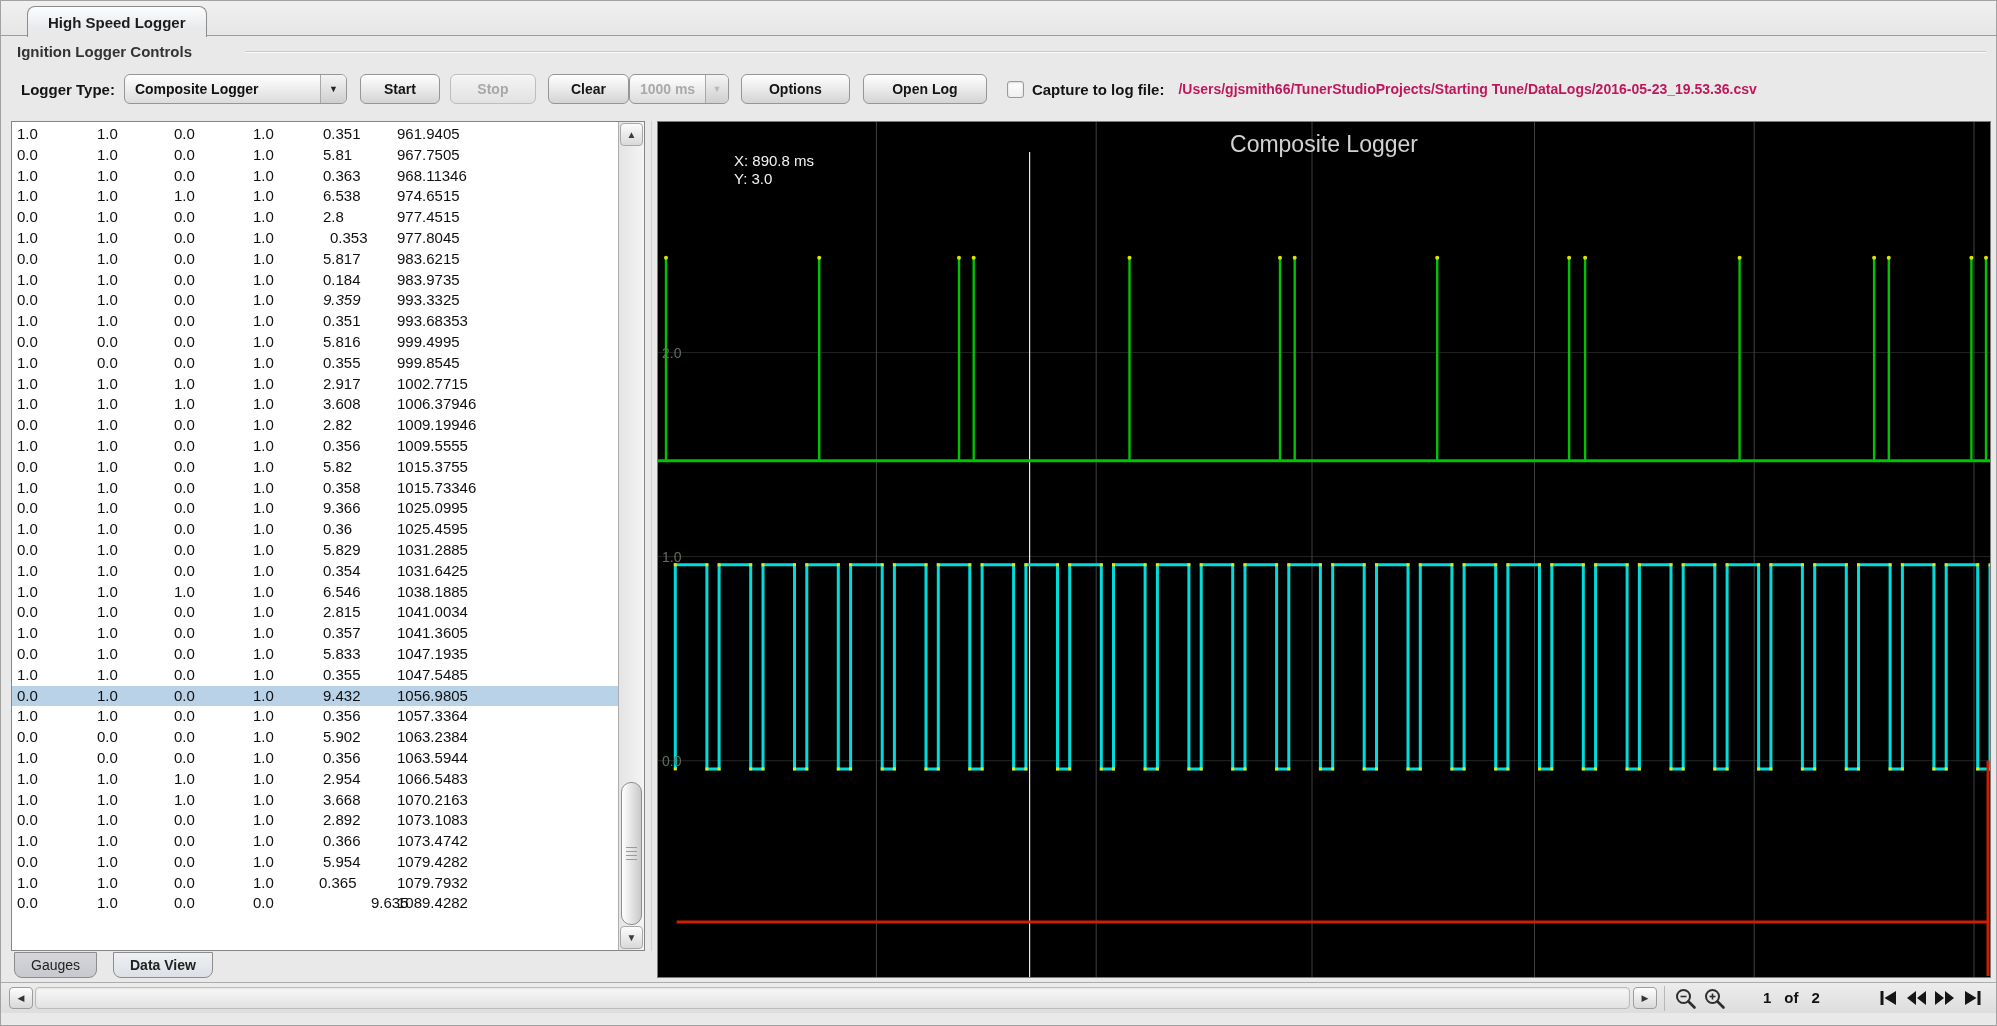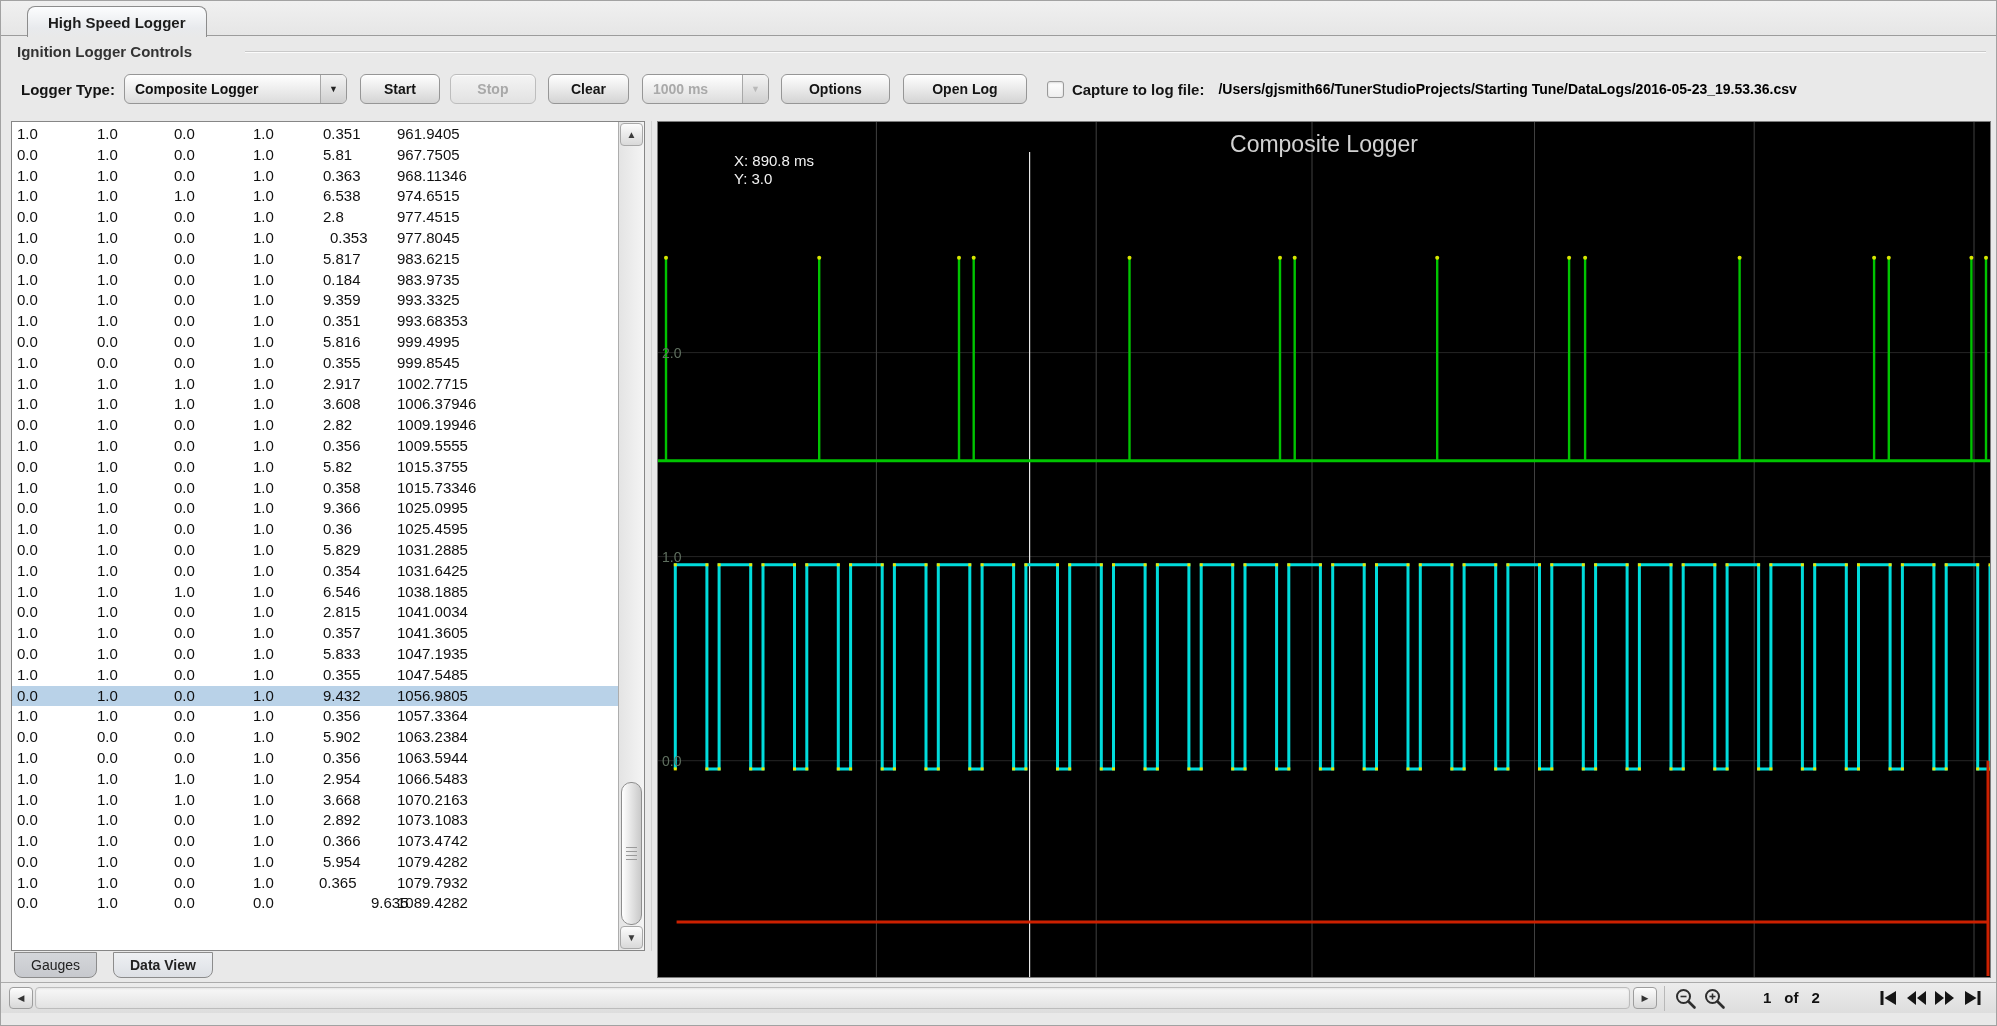--- a/index.html
+++ b/index.html
@@ -22,26 +22,26 @@
   .btn.disabled{color:#a8a8a8;background:linear-gradient(#f4f4f4,#e2e2e2);border-color:#bdbdbd}
   .combo{height:30px;border:1px solid #969696;border-radius:6px;background:linear-gradient(#ffffff,#dcdcdc);display:flex;align-items:stretch;overflow:hidden}
   .combo .cval{flex:1;display:flex;align-items:center;padding:0 10px;font-size:14px;font-weight:bold;color:#111;white-space:nowrap}
   .combo .carr{width:26px;border-left:1px solid #a8a8a8;display:flex;align-items:center;justify-content:center;font-size:9px;color:#222;background:linear-gradient(#f4f4f4,#cfcfcf)}
   .combo.disabled .cval{color:#a9a9a9}
   .combo.disabled .carr{color:#b9b9b9}
   #logger-combo{margin-left:9px;width:223px}
   #btn-start{margin-left:13px;min-width:80px}
   #btn-stop{margin-left:10px;min-width:86px}
   #btn-clear{margin-left:12px;min-width:81px}
-  #interval-combo{margin-left:13px;width:127px}
+  #interval-combo{width:100px}
   #btn-options{margin-left:12px;min-width:109px}
   #btn-openlog{margin-left:13px;min-width:124px}
   #capture-cb{margin-left:20px;width:17px;height:17px;border:1px solid #9a9a9a;border-radius:3px;background:linear-gradient(#ffffff,#efefef);box-shadow:inset 0 1px 2px rgba(0,0,0,.15);flex:0 0 auto}
   #capture-label{margin-left:8px}
-  #log-path{margin-left:14px;font-size:14px;font-weight:bold;color:#000000;white-space:nowrap;overflow:hidden}
+  #log-path{margin-left:14px;font-size:14px;font-weight:bold;color:#be185d;white-space:nowrap;overflow:hidden}
 
   
   #table-scrollpane{position:absolute;left:10px;top:120px;width:634px;height:830px;border:1px solid #868686;background:#fff}
   #table-rows{position:absolute;left:0;top:0;bottom:0;right:26px;overflow:hidden;padding-top:2px}
   .trow{position:relative;height:20.8px;line-height:20.8px}
   .trow.selected{background:#b9d2e8}
   .tcell{position:absolute;top:0;font-size:15px;color:#101010;white-space:pre}
   #v-scrollbar{position:absolute;top:0;right:0;bottom:0;width:26px;border-left:1px solid #adadad;background:linear-gradient(90deg,#e4e4e4,#f4f4f4)}
   .sb-arrow{position:absolute;left:1px;width:23px;height:23px;display:flex;align-items:center;justify-content:center;font-size:10px;color:#3c3c3c;background:linear-gradient(#fcfcfc,#d9d9d9);border:1px solid #a8a8a8;border-radius:4px}
   #sb-up{top:1px}
@@ -187,21 +187,21 @@
           <span class="tcell" style="left: 162px;">0.0</span>
           <span class="tcell" style="left: 241px;">1.0</span>
           <span class="tcell" style="left: 311px;">0.184</span>
           <span class="tcell" style="left: 385px;">983.9735</span>
         </div>
         <div class="trow">
           <span class="tcell" style="left: 5px;">0.0</span>
           <span class="tcell" style="left: 85px;">1.0</span>
           <span class="tcell" style="left: 162px;">0.0</span>
           <span class="tcell" style="left: 241px;">1.0</span>
-          <span class="tcell" style="left: 311px;">9.359</span>
+          <span class="tcell" style="left: 311px; font-style: italic;">9.359</span>
           <span class="tcell" style="left: 385px;">993.3325</span>
         </div>
         <div class="trow">
           <span class="tcell" style="left: 5px;">1.0</span>
           <span class="tcell" style="left: 85px;">1.0</span>
           <span class="tcell" style="left: 162px;">0.0</span>
           <span class="tcell" style="left: 241px;">1.0</span>
           <span class="tcell" style="left: 311px;">0.351</span>
           <span class="tcell" style="left: 385px;">993.68353</span>
         </div>

